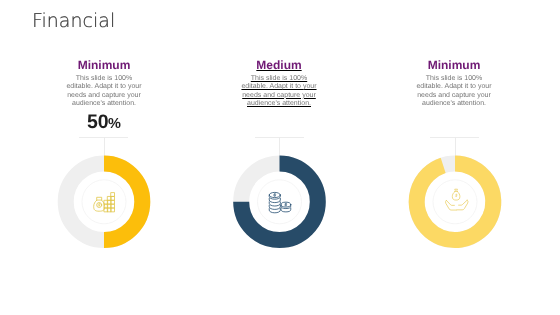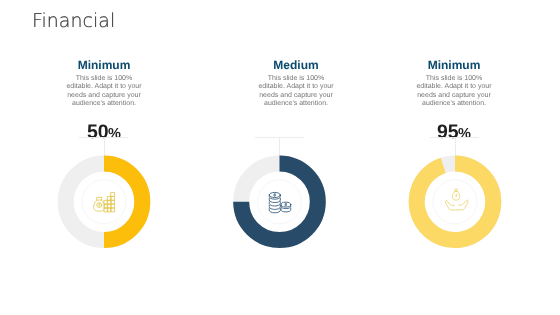--- a/index.html
+++ b/index.html
@@ -4,50 +4,49 @@
 <style>
   html,body{margin:0;padding:0;}
   body{width:560px;height:315px;background:#ffffff;overflow:hidden;
        font-family:"Liberation Sans",sans-serif;-webkit-font-smoothing:antialiased;text-rendering:geometricPrecision;}
   .slide{position:relative;width:560px;height:306px;background:#fff;}
   .title{position:absolute;left:31.5px;top:12px;font-size:19px;font-weight:200;
          color:#3a3a3a;font-family:"DejaVu Sans",sans-serif;line-height:19px;
          -webkit-text-stroke:0.2px #3a3a3a;
          will-change:transform;}
   .col{position:absolute;top:58.5px;width:160px;text-align:center;will-change:transform;}
-  .col-head{font-size:12px;font-weight:bold;color:#0c4a6e;line-height:12px;}
+  .col-head{font-size:12px;font-weight:bold;color:#701a75;line-height:12px;}
   .col-desc{margin:0 auto;margin-top:4px;width:76px;font-size:7px;line-height:8.4px;
             color:#757575;}
-  .pct{margin-top:14px;font-size:19.5px;font-weight:bold;color:#1f1f1f;line-height:19px;}
+  .pct{margin-top:4px;font-size:19.5px;font-weight:bold;color:#1f1f1f;line-height:19px;}
   .pct .sym{font-size:14.5px;font-weight:bold;position:relative;top:0.6px;left:-0.5px;letter-spacing:-0.4px;}
   .hr{position:absolute;height:1px;background:#ececec;}
   .vline{position:absolute;width:1px;background:#ebebeb;}
   .donut{position:absolute;}
 </style>
 </head>
 <body>
 
 <div class="slide">
   <div class="title">Financial</div>
 
   <div class="col" id="c0" style="left:24px;">
     <div class="col-head">Minimum</div>
     <div class="col-desc">This slide is 100% editable. Adapt it to your needs and capture your audience's attention.</div>
     <div class="pct"><span>50</span><span class="sym">%</span></div>
   </div>
 
-  <div class="col" id="c1" style="left:216px;">
+  <div class="col" id="c1" style="left:199px;text-decoration:underline;">
     <div class="col-head">Medium</div>
     <div class="col-desc">This slide is 100% editable. Adapt it to your needs and capture your audience's attention.</div>
   </div>
 
   <div class="col" id="c2" style="left:374px;">
     <div class="col-head">Minimum</div>
     <div class="col-desc">This slide is 100% editable. Adapt it to your needs and capture your audience's attention.</div>
-    <div class="pct"><span>95</span><span class="sym">%</span></div>
   </div>
 
   <div class="hr" style="left:79px;top:137px;width:49px;"></div>
   <div class="hr" style="left:254.5px;top:137px;width:49px;"></div>
   <div class="hr" style="left:430px;top:137px;width:49px;"></div>
 
   <div class="vline" style="left:103.5px;top:137px;height:19px;"></div>
   <div class="vline" style="left:279px;top:137px;height:19px;"></div>
   <div class="vline" style="left:454.5px;top:137px;height:19px;"></div>
 

